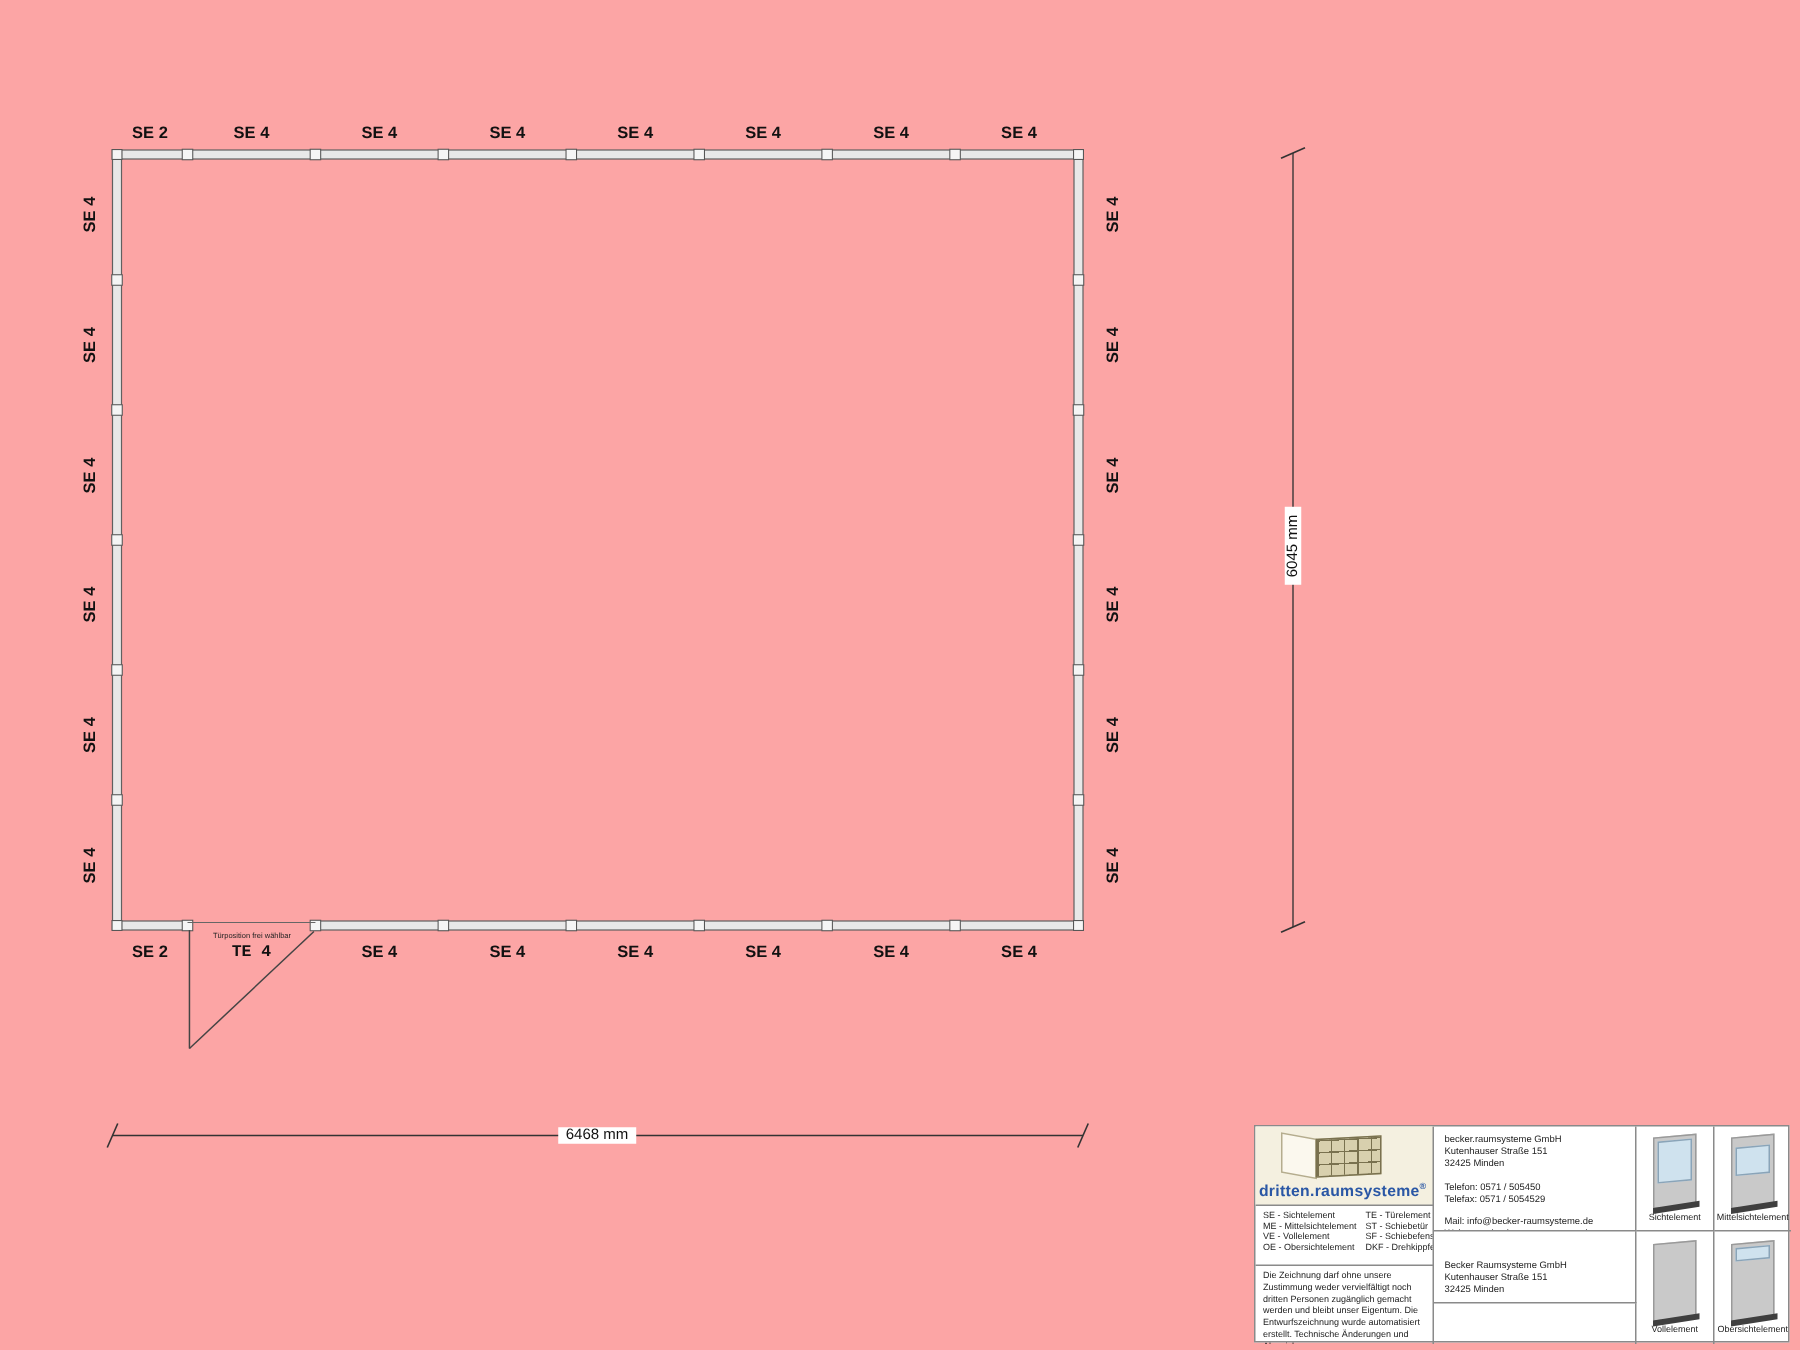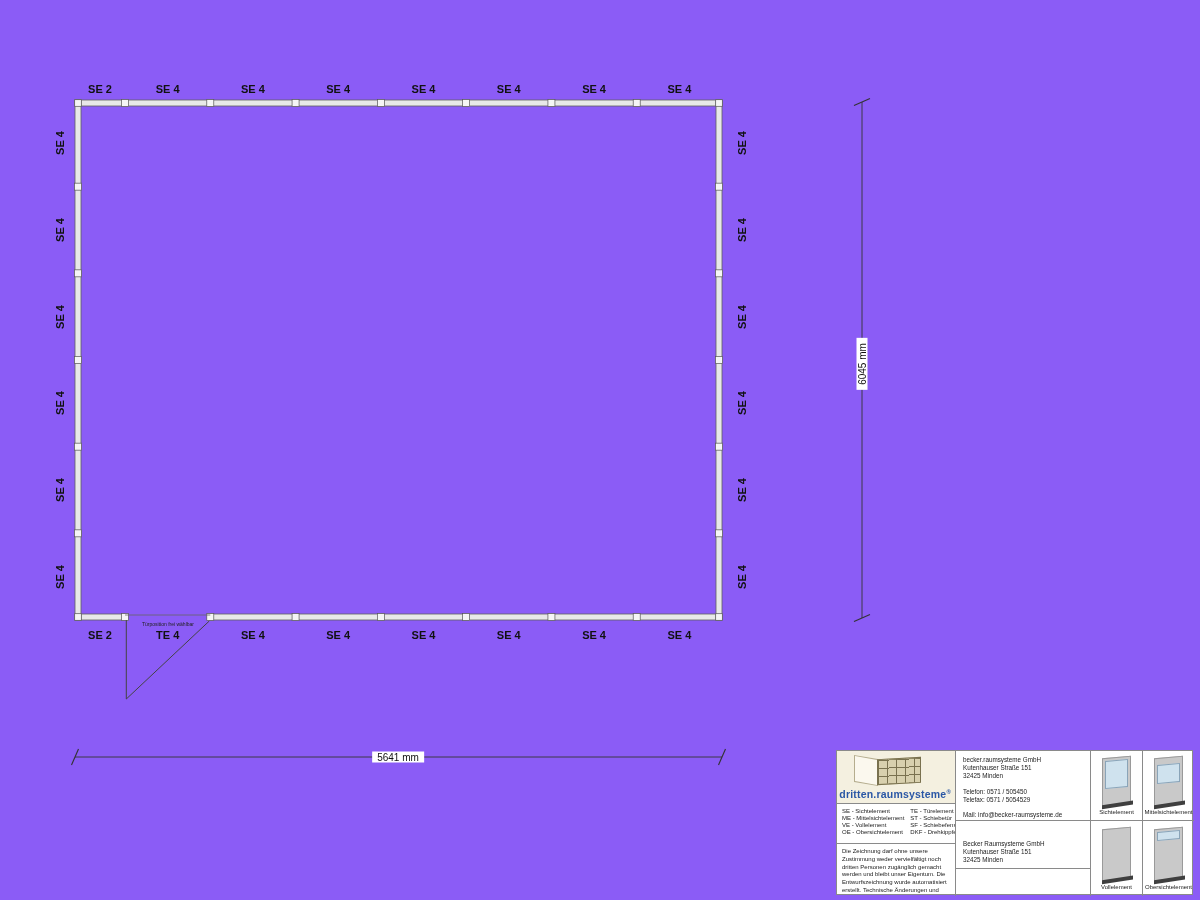--- a/index.html
+++ b/index.html
@@ -1,17 +1,17 @@
 <!DOCTYPE html>
 <html><head>
 <meta charset="utf-8">
 <style>
   html,body { margin:0; padding:0; background:#ffffff; }
   #stage {
-    position:relative; width:1200px; height:900px; background:#8b5cf6;
+    position:relative; width:1200px; height:900px; background:#fca5a5;
     font-family:"Liberation Sans", sans-serif; overflow:hidden;
   }
   
   #plan-svg { position:absolute; left:0; top:0; width:1200px; height:900px; }
   .seg-label {
     position:absolute; font-size:11px; font-weight:bold; color:#111;
     white-space:nowrap; transform:translate(-50%,-50%);
   }
   .seg-label.vert { transform:translate(-50%,-50%) rotate(-90deg); }
   .door-note {
@@ -138,21 +138,21 @@
   <div id="labels">
       <div class="seg-label" style="left: 100px; top: 89px;">SE 2</div>
       <div class="seg-label" style="left: 167.643px; top: 89px;">SE 4</div>
       <div class="seg-label" style="left: 252.929px; top: 89px;">SE 4</div>
       <div class="seg-label" style="left: 338.214px; top: 89px;">SE 4</div>
       <div class="seg-label" style="left: 423.5px; top: 89px;">SE 4</div>
       <div class="seg-label" style="left: 508.786px; top: 89px;">SE 4</div>
       <div class="seg-label" style="left: 594.071px; top: 89px;">SE 4</div>
       <div class="seg-label" style="left: 679.357px; top: 89px;">SE 4</div>
       <div class="seg-label" style="left: 100px; top: 635px;">SE 2</div>
-      <div class="seg-label" style="left: 167.643px; top: 635px;">TE 4</div>
+      <div class="seg-label" style="left: 167.643px; top: 635px; font-family: Liberation Mono, monospace;">TE 4</div>
       <div class="seg-label" style="left: 252.929px; top: 635px;">SE 4</div>
       <div class="seg-label" style="left: 338.214px; top: 635px;">SE 4</div>
       <div class="seg-label" style="left: 423.5px; top: 635px;">SE 4</div>
       <div class="seg-label" style="left: 508.786px; top: 635px;">SE 4</div>
       <div class="seg-label" style="left: 594.071px; top: 635px;">SE 4</div>
       <div class="seg-label" style="left: 679.357px; top: 635px;">SE 4</div>
       <div class="seg-label vert" style="left: 60px; top: 143.333px;">SE 4</div>
       <div class="seg-label vert" style="left: 60px; top: 230px;">SE 4</div>
       <div class="seg-label vert" style="left: 60px; top: 316.667px;">SE 4</div>
       <div class="seg-label vert" style="left: 60px; top: 403.333px;">SE 4</div>
@@ -161,21 +161,21 @@
       <div class="seg-label vert" style="left: 742px; top: 143.333px;">SE 4</div>
       <div class="seg-label vert" style="left: 742px; top: 230px;">SE 4</div>
       <div class="seg-label vert" style="left: 742px; top: 316.667px;">SE 4</div>
       <div class="seg-label vert" style="left: 742px; top: 403.333px;">SE 4</div>
       <div class="seg-label vert" style="left: 742px; top: 490px;">SE 4</div>
       <div class="seg-label vert" style="left: 742px; top: 576.667px;">SE 4</div>
     </div>
 
   <div class="door-note" style="left:168px; top:621px;">Türposition frei wählbar</div>
 
-  <div class="dim-label" style="left:398px; top:757px;">5641 mm</div>
+  <div class="dim-label" style="left:398px; top:757px;">6468 mm</div>
   <div class="dim-label vert" style="left:862px; top:364px;">6045 mm</div>
 
   <div id="titleblock">
 
     <div class="tb-cell" id="cell-logo">
       <div id="logo-door"></div>
       <div id="logo-grid"></div>
       <div id="logo-text">
         <span>dritten.raumsysteme</span><sup>®</sup>
       </div>

